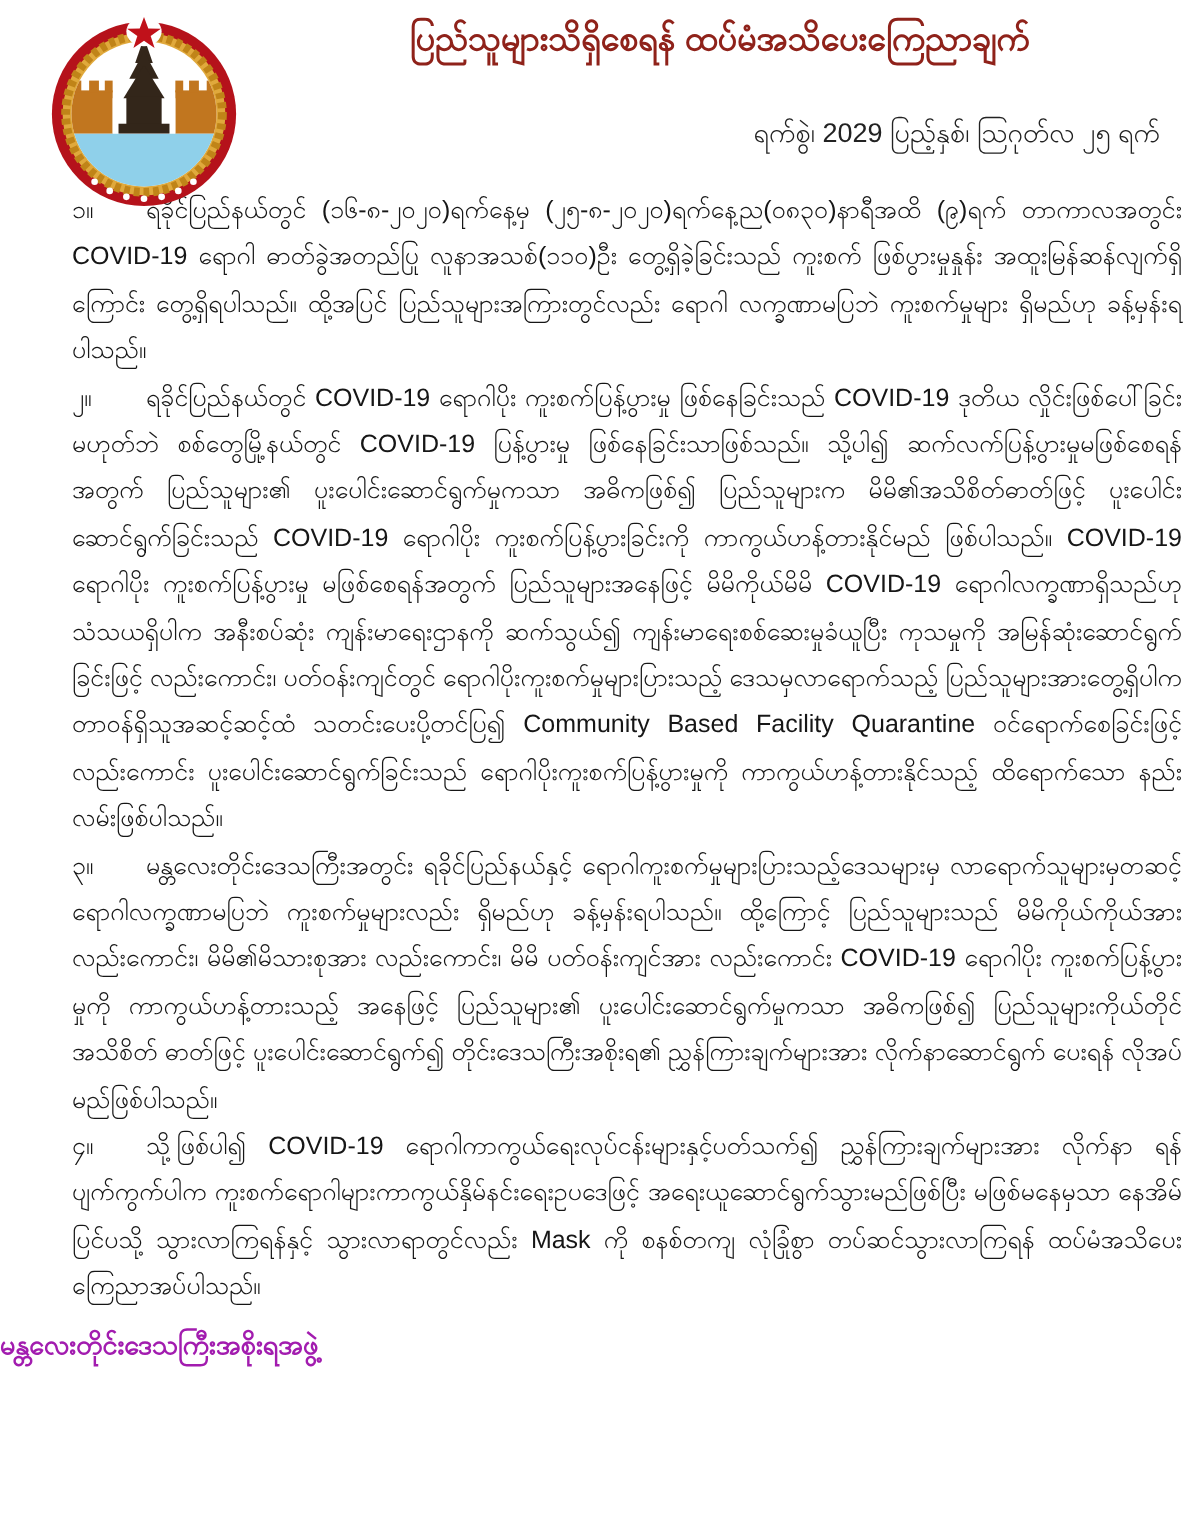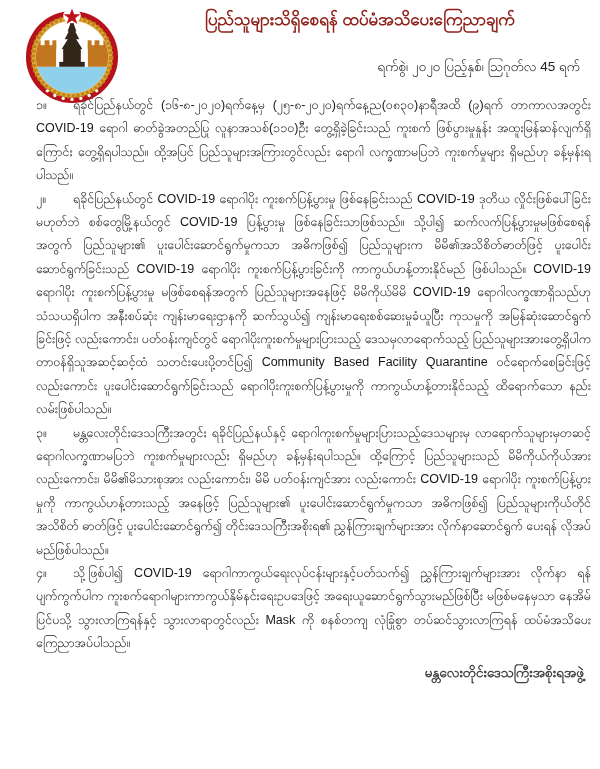--- a/index.html
+++ b/index.html
@@ -45,26 +45,26 @@
     line-height: 23.4px;
     color: #161616;
     margin-left: 27px;
   }
   .para { text-align: justify; }
   .para .pnum {
     display: inline-block;
     width: 37px;
   }
   .signature {
-    text-align: right;
+    text-align: left;
     padding-right: 16px;
     margin-top: 8px;
     font-weight: bold;
     font-size: 13.5px;
-    color: #404040;
+    color: #a21caf;
   }
 </style>
 </head>
 <body>
 
 <div class="page">
 
   <div class="seal">
     <svg viewBox="0 0 100 100" width="100" height="98">
       <circle cx="50" cy="52" r="47" fill="#b5121b"></circle>
@@ -101,21 +101,21 @@
       <circle cx="59" cy="94.3" r="1.7" fill="#ffffff"></circle>
       <circle cx="32.5" cy="91.3" r="1.7" fill="#ffffff"></circle>
       <circle cx="67.5" cy="91.3" r="1.7" fill="#ffffff"></circle>
       <circle cx="24.8" cy="86.6" r="1.7" fill="#ffffff"></circle>
       <circle cx="75.2" cy="86.6" r="1.7" fill="#ffffff"></circle>
     </svg>
   </div>
 
   <h1 class="doc-title">ပြည်သူများသိရှိစေရန် ထပ်မံအသိပေးကြေညာချက်</h1>
 
-  <div class="date-line">ရက်စွဲ၊ ၂၀၂၀ ပြည့်နှစ်၊ ဩဂုတ်လ 45 ရက်</div>
+  <div class="date-line">ရက်စွဲ၊ 2029 ပြည့်နှစ်၊ ဩဂုတ်လ ၂၅ ရက်</div>
 
   <div class="doc-body">
     <div class="para"><span class="pnum">၁။</span><span>ရခိုင်ပြည်နယ်တွင် (၁၆-၈-၂၀၂၀)ရက်နေ့မှ (၂၅-၈-၂၀၂၀)ရက်နေ့ည(၀၈၃၀)နာရီအထိ (၉)ရက် တာကာလအတွင်း COVID-19 ရောဂါ ဓာတ်ခွဲအတည်ပြု လူနာအသစ်(၁၁၀)ဦး တွေ့ရှိခဲ့ခြင်းသည် ကူးစက် ဖြစ်ပွားမှုနှုန်း အထူးမြန်ဆန်လျက်ရှိကြောင်း တွေ့ရှိရပါသည်။ ထို့အပြင် ပြည်သူများအကြားတွင်လည်း ရောဂါ လက္ခဏာမပြဘဲ ကူးစက်မှုများ ရှိမည်ဟု ခန့်မှန်းရပါသည်။</span></div>
     <div class="para"><span class="pnum">၂။</span><span>ရခိုင်ပြည်နယ်တွင် COVID-19 ရောဂါပိုး ကူးစက်ပြန့်ပွားမှု ဖြစ်နေခြင်းသည် COVID-19 ဒုတိယ လှိုင်းဖြစ်ပေါ်ခြင်းမဟုတ်ဘဲ စစ်တွေမြို့နယ်တွင် COVID-19 ပြန့်ပွားမှု ဖြစ်နေခြင်းသာဖြစ်သည်။ သို့ပါ၍ ဆက်လက်ပြန့်ပွားမှုမဖြစ်စေရန်အတွက် ပြည်သူများ၏ ပူးပေါင်းဆောင်ရွက်မှုကသာ အဓိကဖြစ်၍ ပြည်သူများက မိမိ၏အသိစိတ်ဓာတ်ဖြင့် ပူးပေါင်းဆောင်ရွက်ခြင်းသည် COVID-19 ရောဂါပိုး ကူးစက်ပြန့်ပွားခြင်းကို ကာကွယ်ဟန့်တားနိုင်မည် ဖြစ်ပါသည်။ COVID-19 ရောဂါပိုး ကူးစက်ပြန့်ပွားမှု မဖြစ်စေရန်အတွက် ပြည်သူများအနေဖြင့် မိမိကိုယ်မိမိ COVID-19 ရောဂါလက္ခဏာရှိသည်ဟု သံသယရှိပါက အနီးစပ်ဆုံး ကျန်းမာရေးဌာနကို ဆက်သွယ်၍ ကျန်းမာရေးစစ်ဆေးမှုခံယူပြီး ကုသမှုကို အမြန်ဆုံးဆောင်ရွက်ခြင်းဖြင့် လည်းကောင်း၊ ပတ်ဝန်းကျင်တွင် ရောဂါပိုးကူးစက်မှုများပြားသည့် ဒေသမှလာရောက်သည့် ပြည်သူများအားတွေ့ရှိပါက တာဝန်ရှိသူအဆင့်ဆင့်ထံ သတင်းပေးပို့တင်ပြ၍ Community Based Facility Quarantine ဝင်ရောက်စေခြင်းဖြင့် လည်းကောင်း ပူးပေါင်းဆောင်ရွက်ခြင်းသည် ရောဂါပိုးကူးစက်ပြန့်ပွားမှုကို ကာကွယ်ဟန့်တားနိုင်သည့် ထိရောက်သော နည်းလမ်းဖြစ်ပါသည်။</span></div>
     <div class="para"><span class="pnum">၃။</span><span>မန္တလေးတိုင်းဒေသကြီးအတွင်း ရခိုင်ပြည်နယ်နှင့် ရောဂါကူးစက်မှုများပြားသည့်ဒေသများမှ လာရောက်သူများမှတဆင့် ရောဂါလက္ခဏာမပြဘဲ ကူးစက်မှုများလည်း ရှိမည်ဟု ခန့်မှန်းရပါသည်။ ထို့ကြောင့် ပြည်သူများသည် မိမိကိုယ်ကိုယ်အား လည်းကောင်း၊ မိမိ၏မိသားစုအား လည်းကောင်း၊ မိမိ ပတ်ဝန်းကျင်အား လည်းကောင်း COVID-19 ရောဂါပိုး ကူးစက်ပြန့်ပွားမှုကို ကာကွယ်ဟန့်တားသည့် အနေဖြင့် ပြည်သူများ၏ ပူးပေါင်းဆောင်ရွက်မှုကသာ အဓိကဖြစ်၍ ပြည်သူများကိုယ်တိုင် အသိစိတ် ဓာတ်ဖြင့် ပူးပေါင်းဆောင်ရွက်၍ တိုင်းဒေသကြီးအစိုးရ၏ ညွှန်ကြားချက်များအား လိုက်နာဆောင်ရွက် ပေးရန် လိုအပ်မည်ဖြစ်ပါသည်။</span></div>
     <div class="para"><span class="pnum">၄။</span><span>သို့ဖြစ်ပါ၍ COVID-19 ရောဂါကာကွယ်ရေးလုပ်ငန်းများနှင့်ပတ်သက်၍ ညွှန်ကြားချက်များအား လိုက်နာ ရန်ပျက်ကွက်ပါက ကူးစက်ရောဂါများကာကွယ်နှိမ်နင်းရေးဥပဒေဖြင့် အရေးယူဆောင်ရွက်သွားမည်ဖြစ်ပြီး မဖြစ်မနေမှသာ နေအိမ်ပြင်ပသို့ သွားလာကြရန်နှင့် သွားလာရာတွင်လည်း Mask ကို စနစ်တကျ လုံခြုံစွာ တပ်ဆင်သွားလာကြရန် ထပ်မံအသိပေးကြေညာအပ်ပါသည်။</span></div>
   </div>
 
   <div class="signature">မန္တလေးတိုင်းဒေသကြီးအစိုးရအဖွဲ့</div>
 

